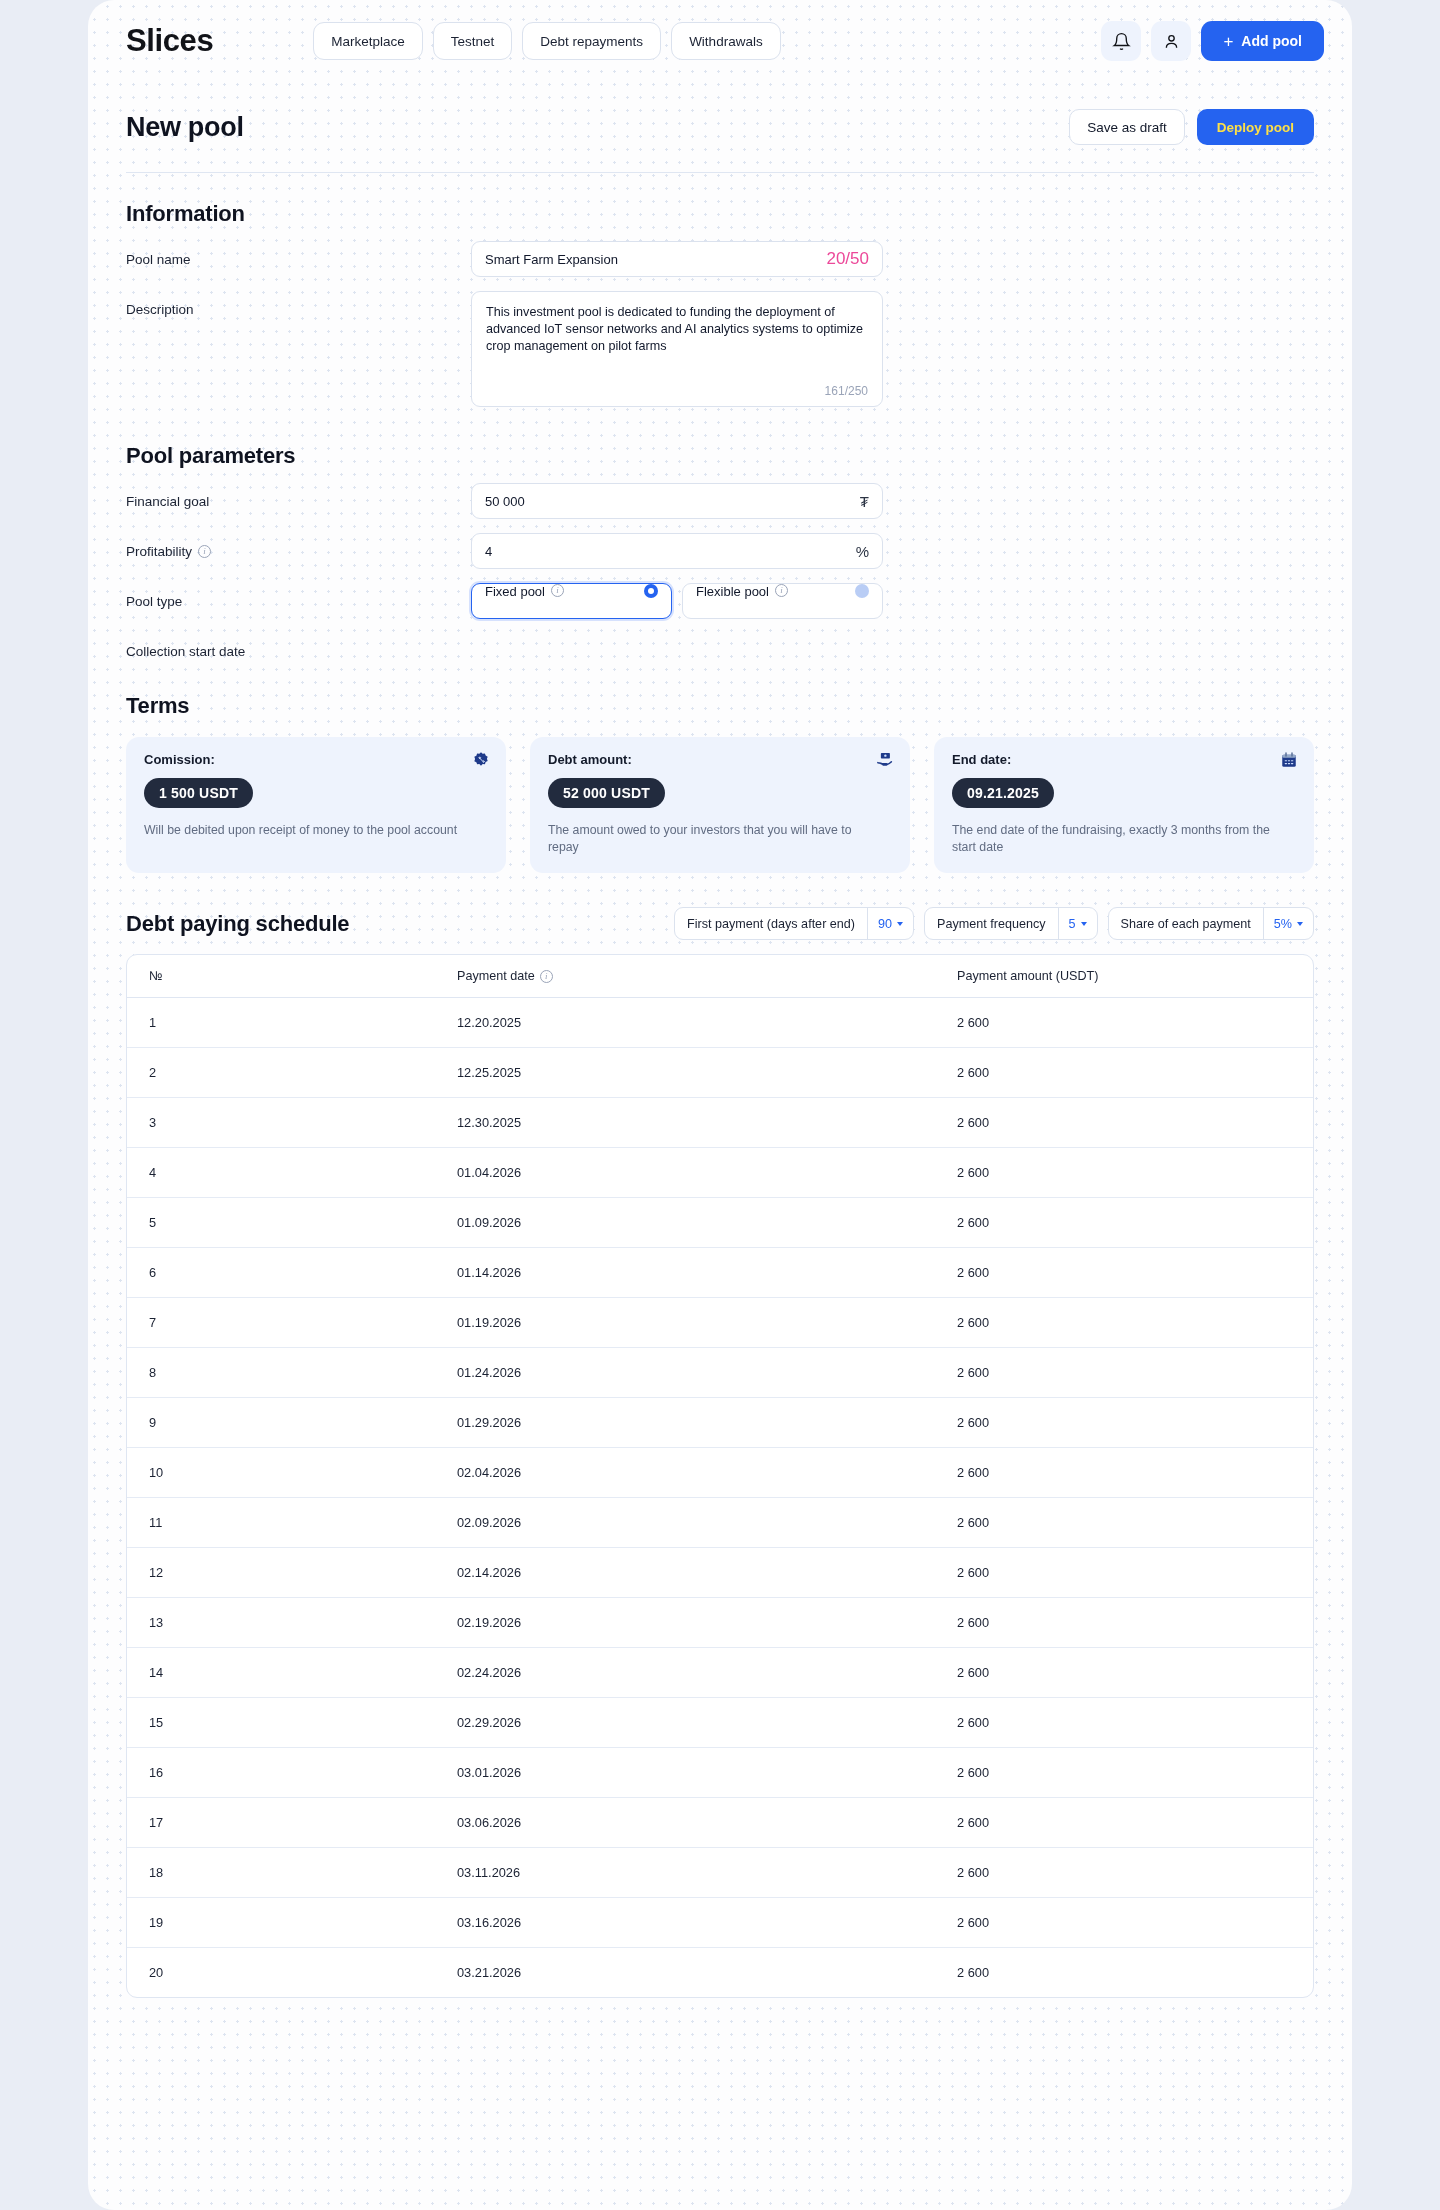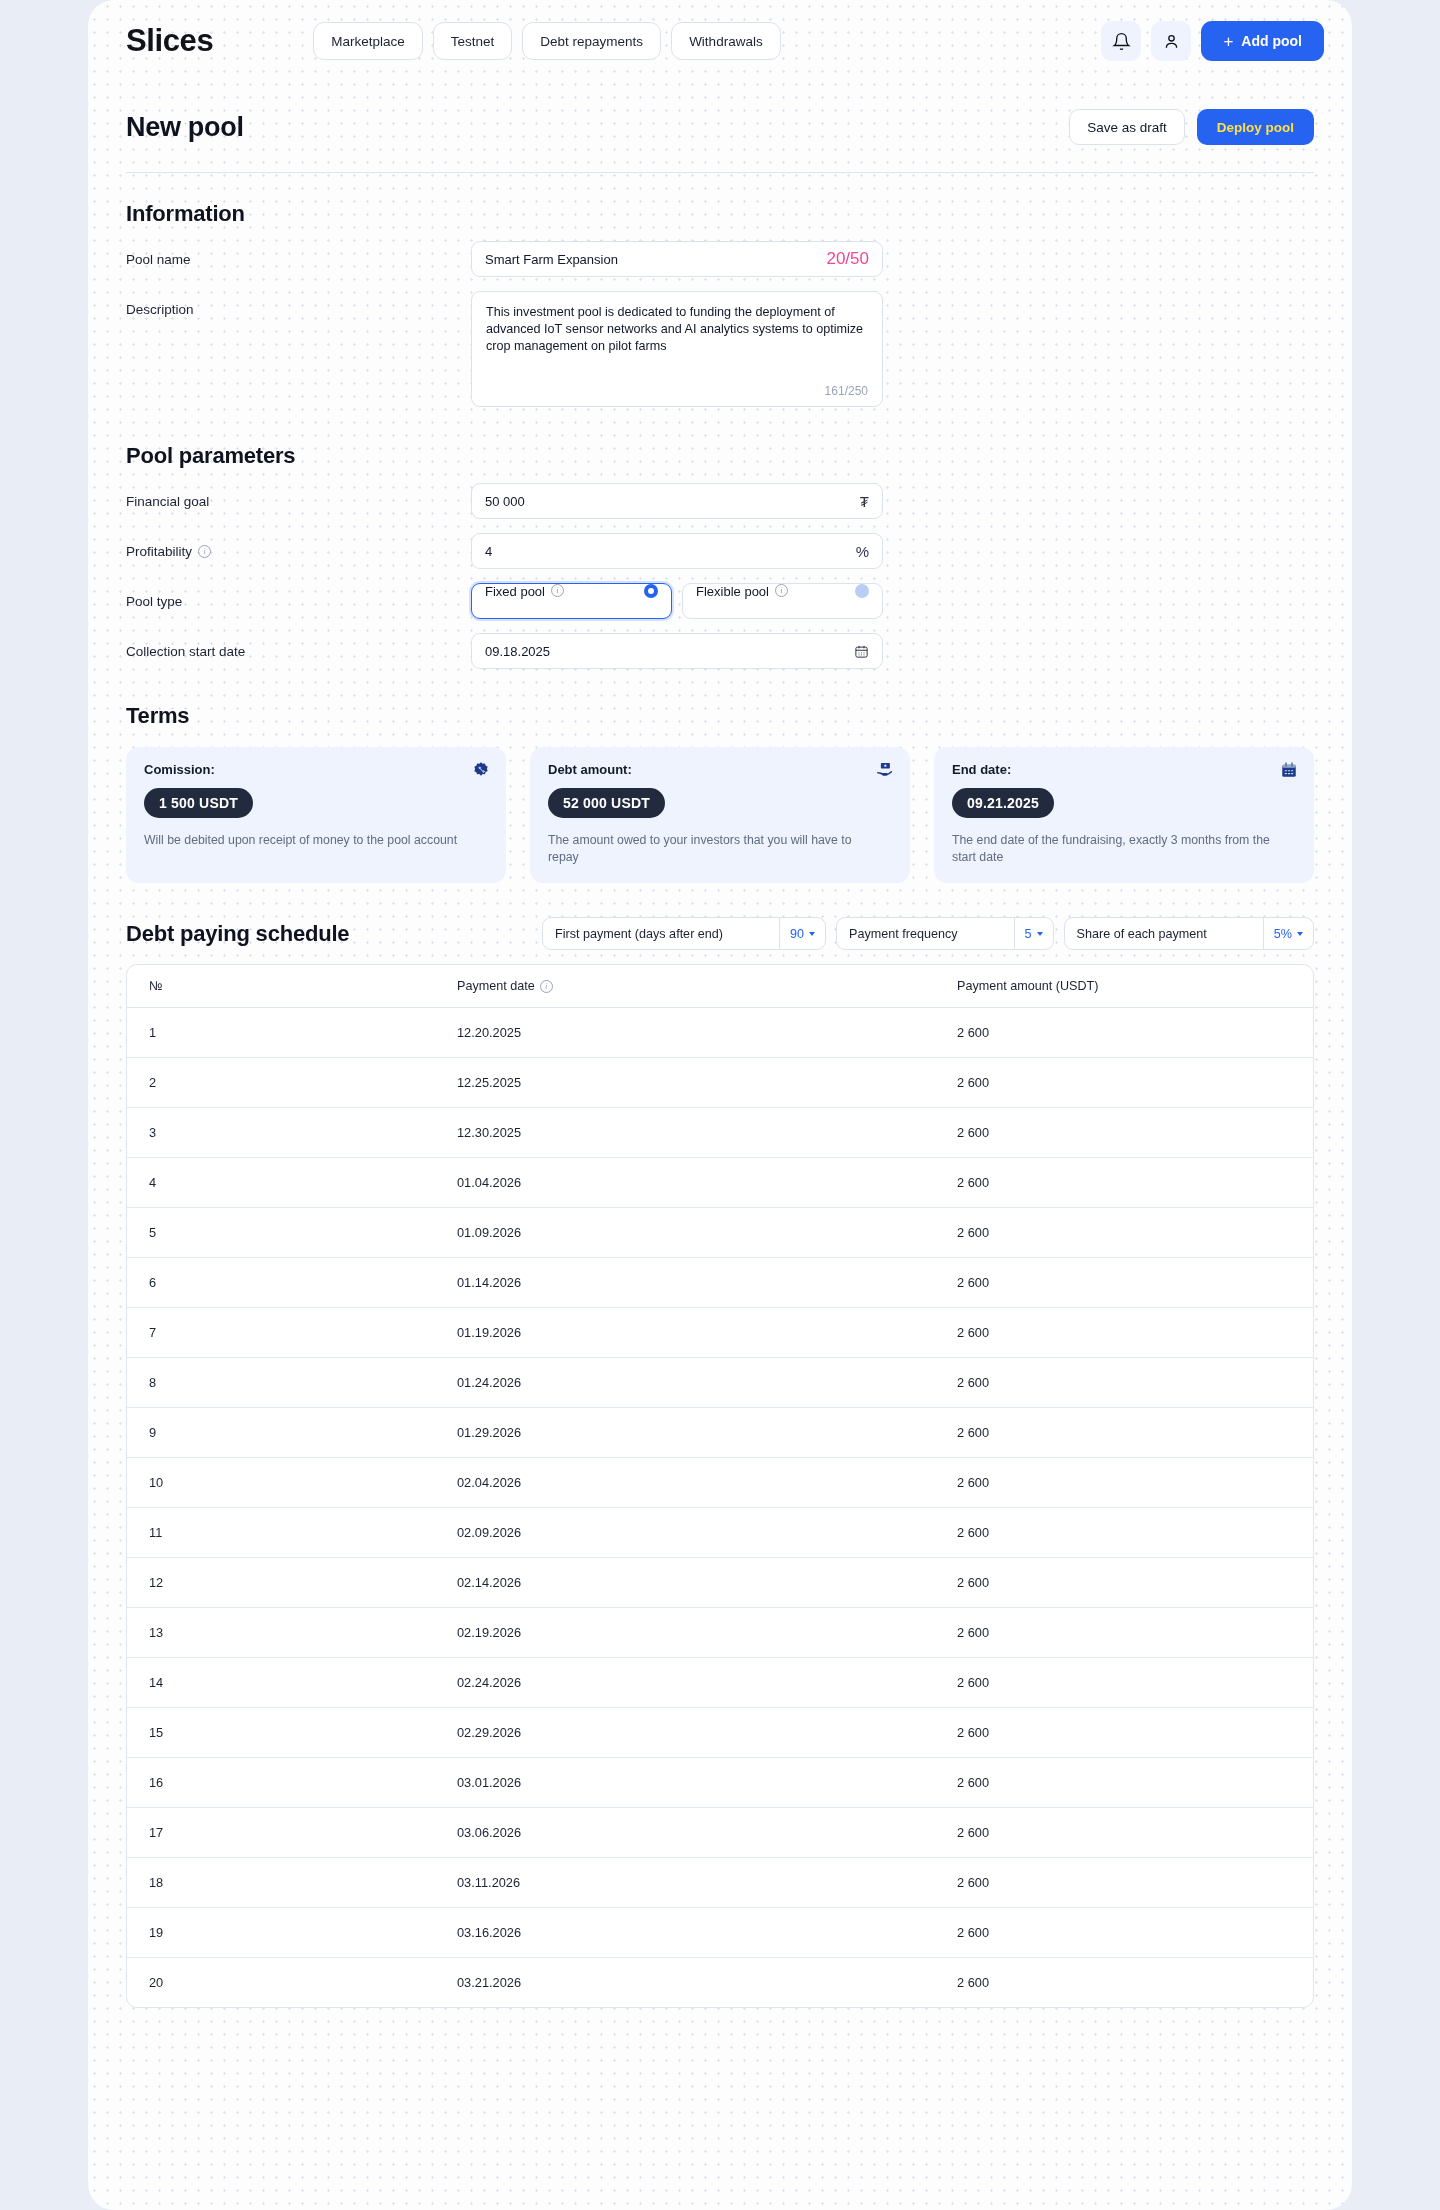--- a/index.html
+++ b/index.html
@@ -319,21 +319,20 @@
     gap: 10px;
   }
   .ctrl {
     border: 1px solid #dbe2ee;
     border-radius: 9px;
     background: #fff;
     height: 33px;
     display: flex;
     align-items: center;
     overflow: hidden;
-    gap: 44px;
   }
   .ctrl .ctrl-label {
     font-size: 12.6px;
     color: #1b2233;
     padding: 0 12px;
     white-space: nowrap;
   }
   .ctrl .ctrl-val {
     border-left: 1px solid #dbe2ee;
     padding: 0 10px;
@@ -489,28 +488,20 @@
         <div class="radio-box">
           <span class="rb-label">Flexible pool</span>
           <span class="info-dot">i</span>
           <span class="radio-dot"></span>
         </div>
       </div>
     </div>
 
     <div class="field-row">
       <div class="field-label">Collection start date</div>
-      <div class="input-box">
-        <span class="val">09.18.2025</span>
-        <svg class="cal-icon" viewBox="0 0 24 24">
-          <rect x="3" y="5" width="18" height="16" rx="2.5"></rect>
-          <path d="M3 10h18M8 3v4M16 3v4"></path>
-          <path d="M7.5 14h1M11.5 14h1M15.5 14h1M7.5 17.5h1M11.5 17.5h1M15.5 17.5h1" stroke-width="2"></path>
-        </svg>
-      </div>
     </div>
   </div>
 
   <div class="section" style="margin-top:34px;">
     <div class="section-title">Terms</div>
 
     <div class="terms-grid">
 
       <div class="term-card">
         <div class="term-head">Comission:</div>

